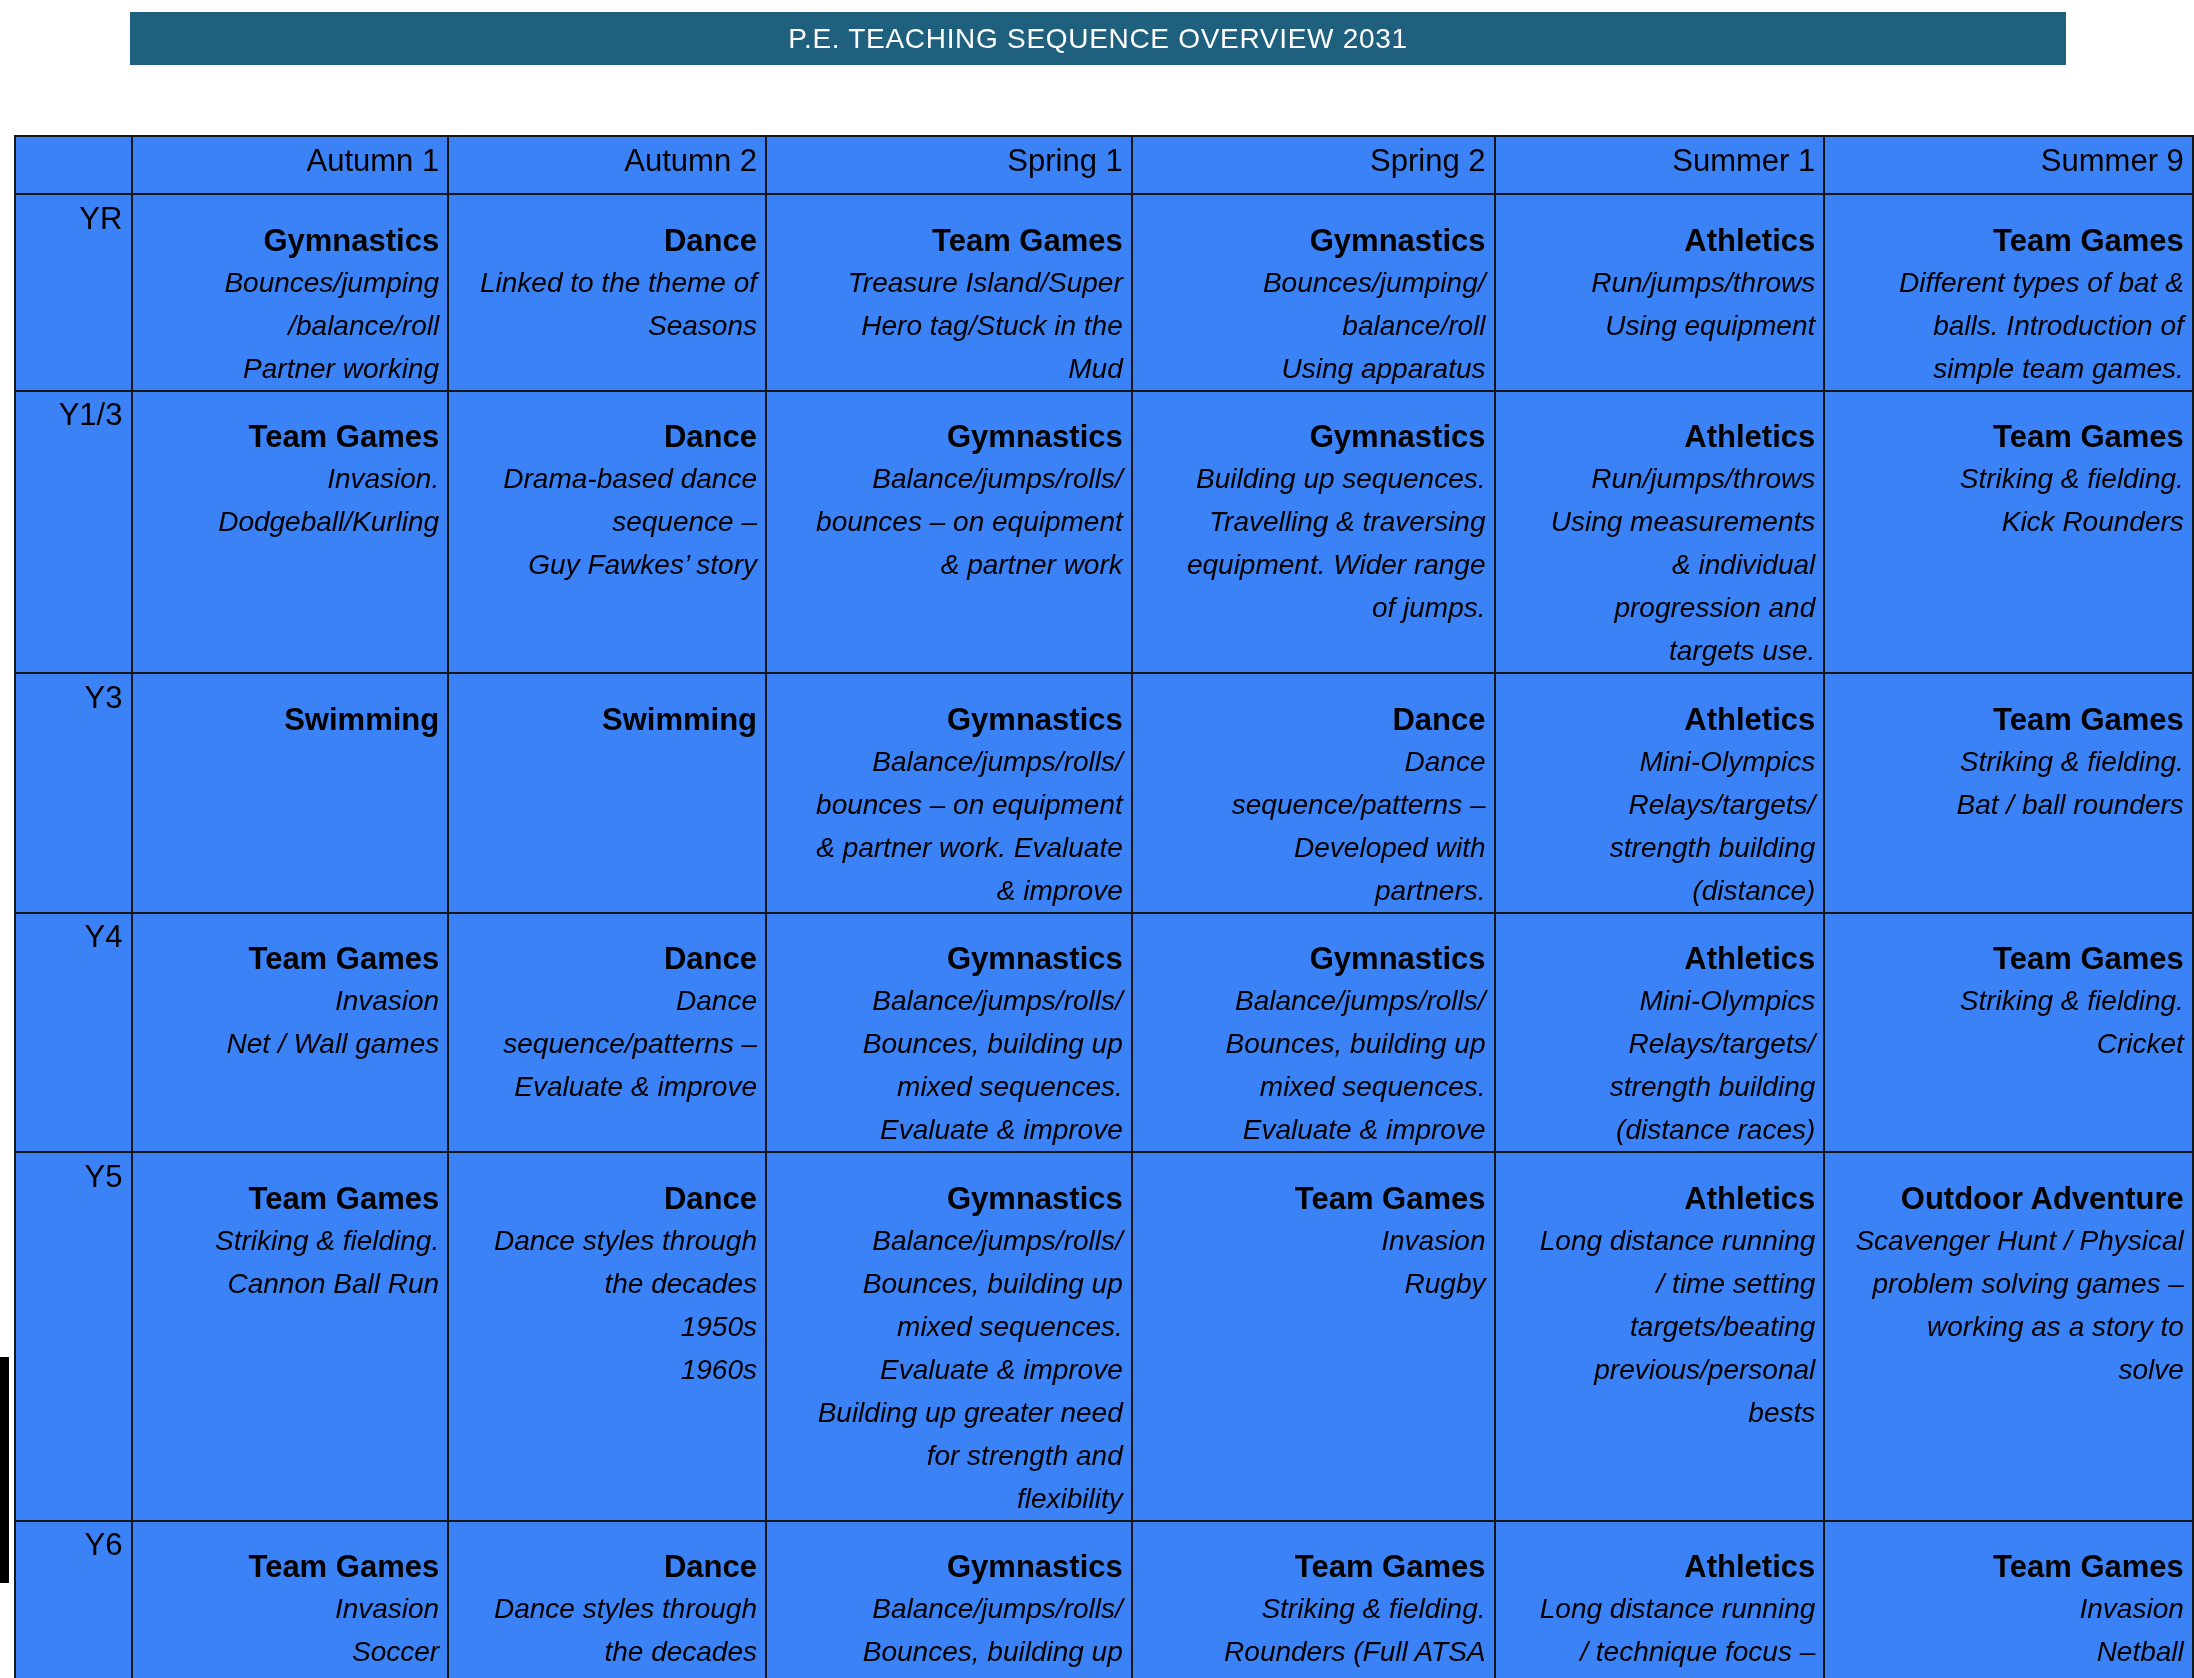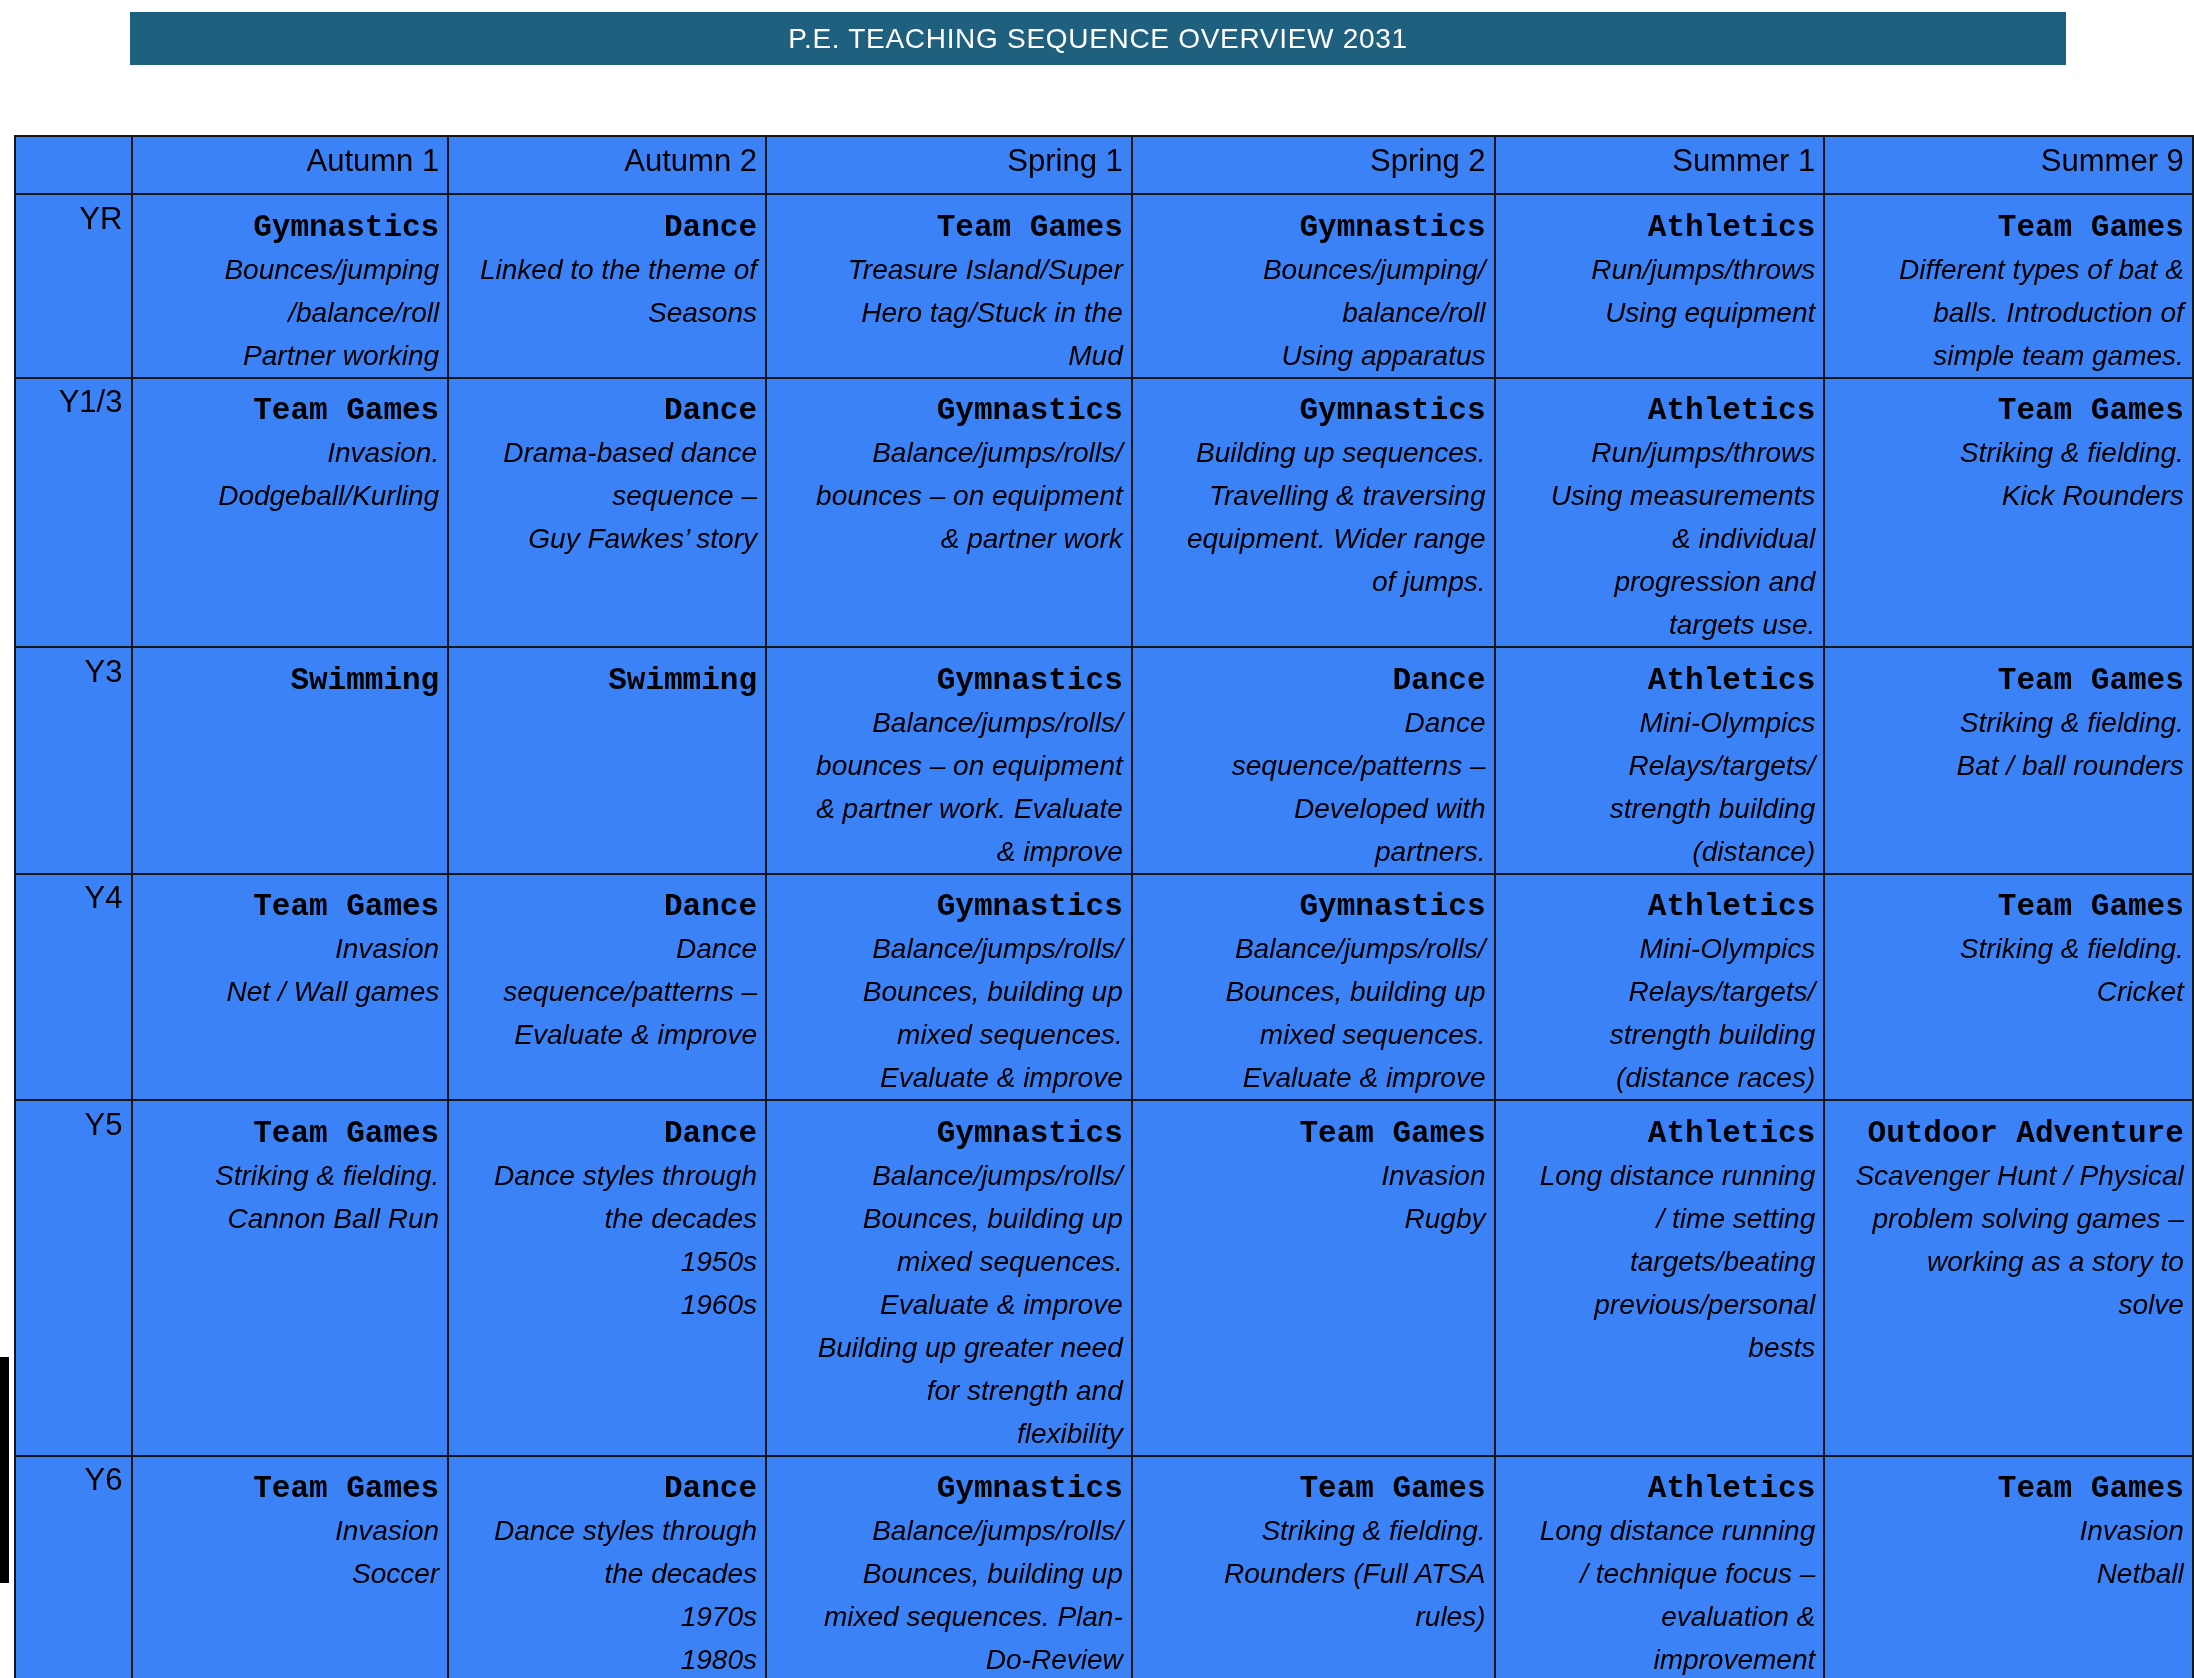--- a/index.html
+++ b/index.html
@@ -49,22 +49,21 @@
   }
   th.rowlab {
     font-weight: 400;
     font-size: 31px;
     padding-top: 9.6px;
   }
   .cell-title {
     font-weight: 700;
     font-size: 31px;
     line-height: 40px;
-    margin-top: 7px;
-    font-family: Liberation Mono, monospace;
+    margin-top: 20px;
   }
   .cell-detail {
     font-style: italic;
     font-size: 28px;
     line-height: 43px;
     white-space: pre-line;
   }
   .edge-bar {
     position: absolute;
     left: 0;

